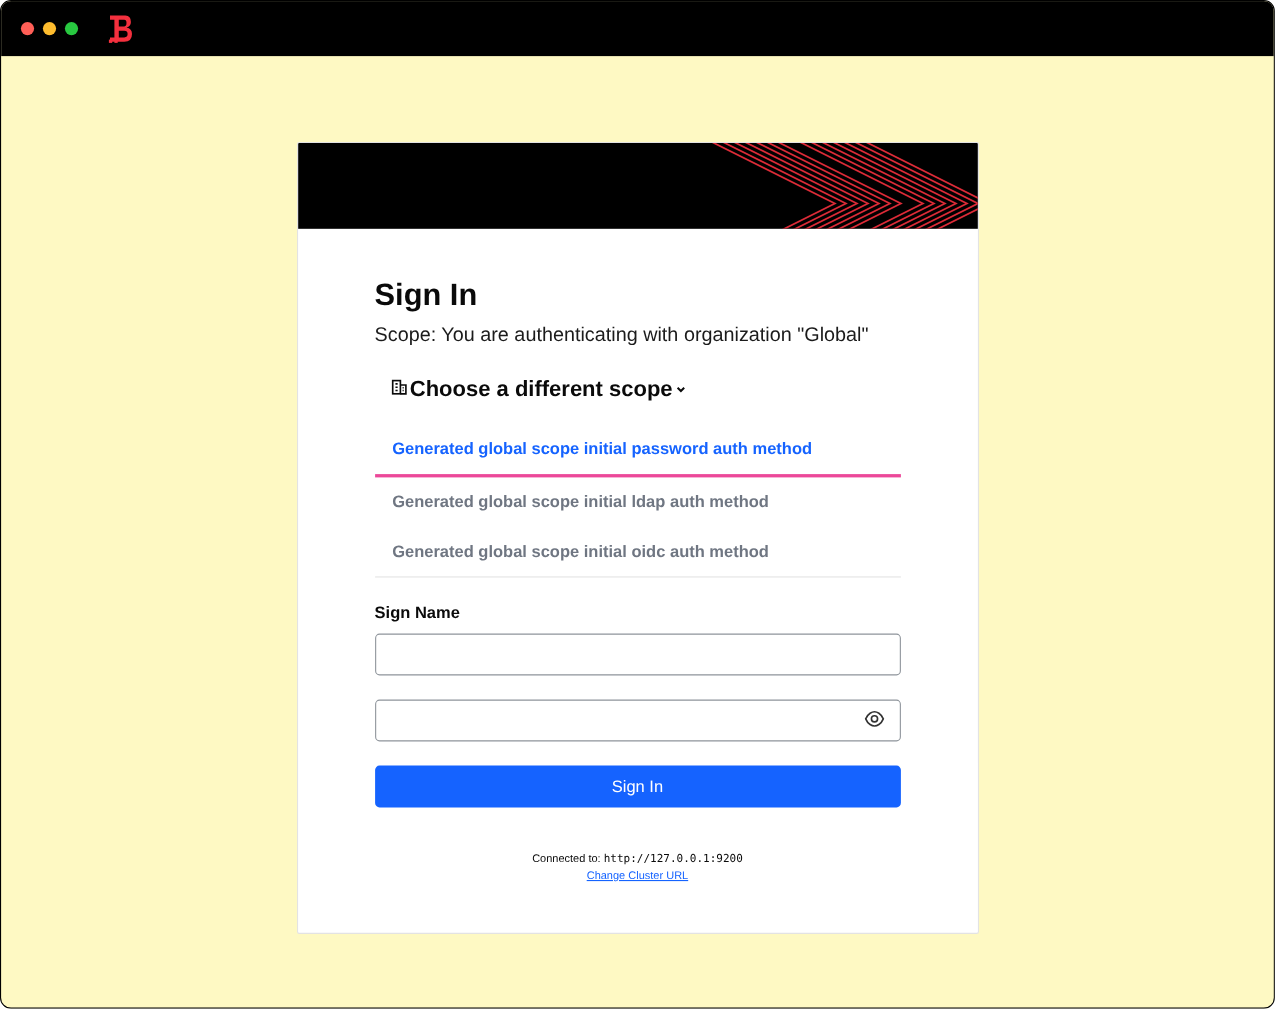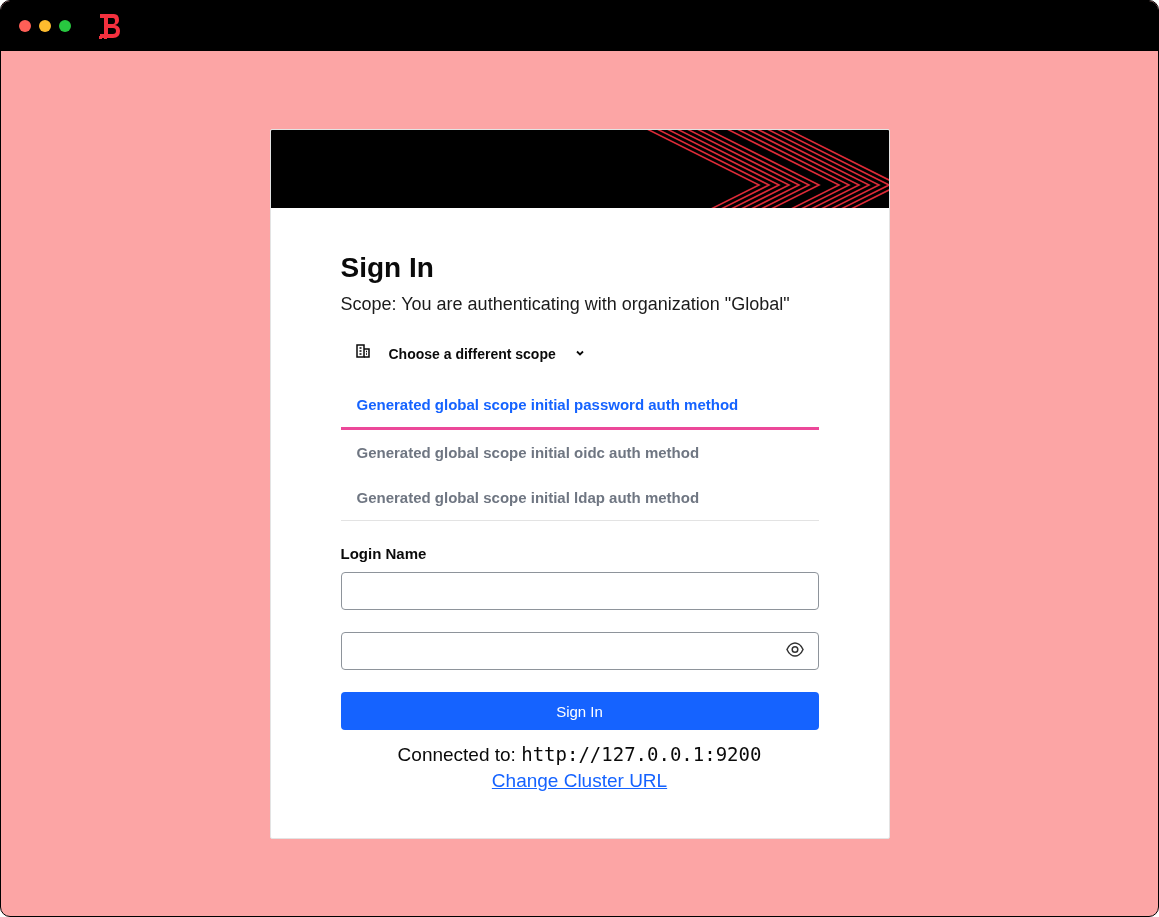--- a/index.html
+++ b/index.html
@@ -1,44 +1,44 @@
 <!DOCTYPE html>
 <html><head>
 <meta charset="utf-8">
 <style>
 * { box-sizing: border-box; margin: 0; padding: 0; }
 html, body { width: 1159px; height: 917px; font-family: -apple-system, BlinkMacSystemFont, "Segoe UI", Helvetica, Arial, sans-serif; background: #fff; }
-.window { width: 1159px; height: 917px; border: 1px solid #000; border-radius: 10px; overflow: hidden; background: #fca5a5; }
+.window { width: 1159px; height: 917px; border: 1px solid #000; border-radius: 10px; overflow: hidden; background: #fef9c3; }
 .titlebar { height: 50px; background: #000; display: flex; align-items: center; padding-left: 18px; gap: 8px; }
 .traffic { display: flex; gap: 8px; align-items: center; }
 .dot { width: 12px; height: 12px; border-radius: 50%; }
 .dot.red { background: #ff5f57; }
 .dot.yellow { background: #febc2e; }
 .dot.green { background: #28c840; }
 .app-logo { margin-left: 18px; display: flex; align-items: center; }
 .content-area { display: flex; justify-content: center; padding-top: 78px; }
 .card { width: 620px; border: 1px solid #e3e3e3; border-radius: 2px; background: #fff; overflow: hidden; }
 .card-header { height: 78px; background: #000; position: relative; overflow: hidden; }
 .card-header svg { position: absolute; right: 0; top: 0; }
 .card-body { padding: 44px 70px 46px 70px; }
 .signin-title { font-size: 28px; font-weight: 700; color: #0a0a0a; margin-bottom: 10px; }
 .scope-text { font-size: 18px; color: #1b1b1b; margin-bottom: 28px; }
-.scope-selector { display: inline-flex; align-items: flex-end; gap: 18px; font-size: 14px; font-weight: 600; color: #0a0a0a; cursor: pointer; margin-bottom: 20px; margin-left: 14px; }
+.scope-selector { display: inline-flex; align-items: flex-end; gap: 2px; font-size: 20px; font-weight: 600; color: #0a0a0a; cursor: pointer; margin-bottom: 20px; margin-left: 14px; }
 .auth-methods { margin-bottom: 0; }
 .auth-method { padding: 14px 16px; font-size: 15px; font-weight: 600; cursor: pointer; color: #6f7682; }
 .auth-method.active { color: #1563ff; border-bottom: 3px solid #ec4899; }
 .divider { height: 1px; background: #e3e3e3; margin: 0 0 24px 0; }
 .field-label { font-size: 15px; font-weight: 600; color: #0a0a0a; margin-bottom: 10px; display: block; }
 .field-group { margin-bottom: 22px; }
 .text-input { width: 100%; height: 38px; border: 1px solid #8e949b; border-radius: 4px; padding: 0 10px; font-size: 15px; }
 .password-wrap { position: relative; }
 .password-wrap .text-input { padding-right: 40px; }
 .eye-btn { position: absolute; right: 10px; top: 50%; transform: translateY(-50%); background: none; border: none; cursor: pointer; padding: 4px; display: flex; align-items: center; }
 .signin-btn { width: 100%; height: 38px; background: #1563ff; color: #fff; border: none; border-radius: 4px; font-size: 15px; font-weight: 500; cursor: pointer; }
-.footer { text-align: center; margin-top: 13px; font-size: 19px; color: #0a0a0a; }
+.footer { text-align: center; margin-top: 42px; font-size: 10px; color: #0a0a0a; }
 .footer .url { font-family: ui-monospace, "SF Mono", Menlo, Consolas, monospace; }
 .footer a { color: #1563ff; text-decoration: underline; display: inline-block; margin-top: 4px; }
 </style>
 </head>
 <body>
 
 <div class="window">
   <div class="titlebar">
     <div class="traffic">
       <div class="dot red"></div>
@@ -92,28 +92,28 @@
           <span>Choose a different scope</span>
           <span>
             <svg width="12" height="12" viewBox="0 0 12 12" fill="none" stroke="#0a0a0a" stroke-width="1.8">
               <path d="M3 4.5 L6 7.5 L9 4.5"></path>
             </svg>
           </span>
         </div>
 
         <div class="auth-methods">
           <div class="auth-method active">Generated global scope initial password auth method</div>
+          <div class="auth-method">Generated global scope initial ldap auth method</div>
           <div class="auth-method">Generated global scope initial oidc auth method</div>
-          <div class="auth-method">Generated global scope initial ldap auth method</div>
         </div>
 
         <div class="divider"></div>
 
         <div class="field-group">
-          <label class="field-label">Login Name</label>
+          <label class="field-label">Sign Name</label>
           <input type="text" class="text-input" value="" style="">
         </div>
 
         <div class="field-group">
           <div class="password-wrap">
             <input type="password" class="text-input" value="" style="">
             <button class="eye-btn">
               <span>
                 <svg width="20" height="20" viewBox="0 0 20 20" fill="none" stroke="#333" stroke-width="1.5">
                   <path d="M2 10 C4 5 8 3.5 10 3.5 C12 3.5 16 5 18 10 C16 15 12 16.5 10 16.5 C8 16.5 4 15 2 10 Z"></path>

